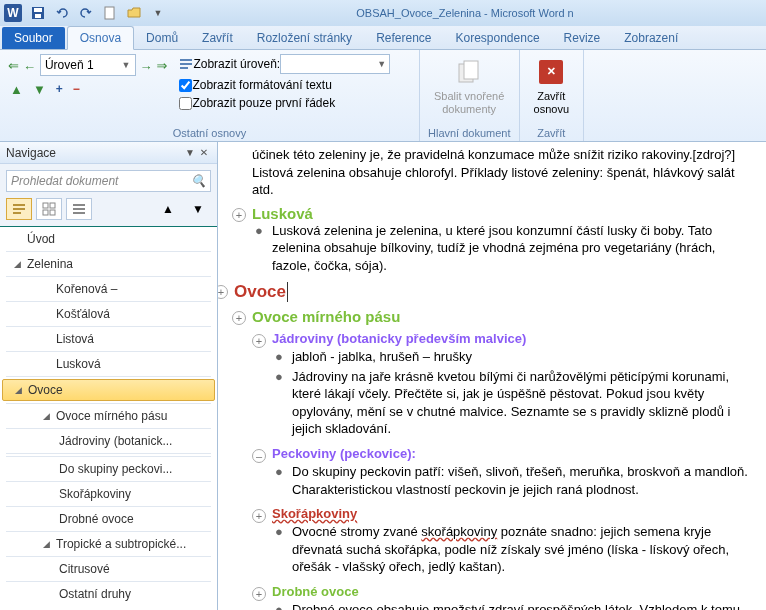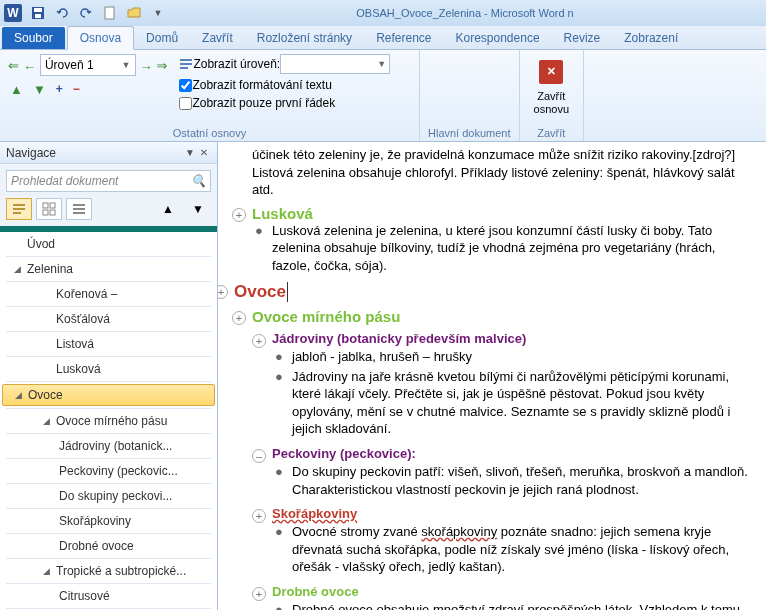--- a/index.html
+++ b/index.html
@@ -39,40 +39,40 @@
 .main { display: flex; height: 468px; }
 .nav-pane { width: 218px; border-right: 1px solid #a7bfd9; background: #eef3fa; display: flex; flex-direction: column; }
 .nav-header { height: 22px; background: linear-gradient(#f5f9fe, #dce9f8); border-bottom: 1px solid #c5d6eb; display: flex; align-items: center; padding: 0 6px; font-size: 12px; color: #333; }
 .nav-header .sp { flex: 1; }
 .nav-header .hbtn { width: 14px; height: 14px; cursor: pointer; color: #555; font-size: 10px; display: flex; align-items: center; justify-content: center; }
 .search-box { margin: 6px; height: 22px; border: 1px solid #b7c9df; background: #fff; display: flex; align-items: center; padding: 0 4px; color: #888; font-style: italic; }
 .search-box .sp { flex: 1; }
 .view-tabs { display: flex; gap: 4px; margin: 0 6px 6px 6px; }
 .view-tab { width: 26px; height: 22px; border: 1px solid #b7c9df; background: #fff; cursor: pointer; display: flex; align-items: center; justify-content: center; }
 .view-tab.active { background: #fdeec2; border-color: #d9a93d; }
-.nav-tree { flex: 1; overflow-y: auto; background: #fff; border-top: 6px solid #0f766e; padding: 2px 0; }
+.nav-tree { flex: 1; overflow-y: auto; background: #fff; border-top: 1px solid #0f766e; padding: 2px 0; }
 .tree-item { padding: 3px 4px 3px 8px; display: flex; align-items: center; gap: 2px; cursor: pointer; font-size: 12px; color: #333; white-space: nowrap; overflow: hidden; }
 .tree-item.l1 { padding-left: 14px; }
 .tree-item.l2 { padding-left: 43px; }
 .tree-item.l3 { padding-left: 46px; }
 .tree-item .tw { width: 11px; font-size: 9px; color: #666; }
 .tree-item.sel { background: linear-gradient(#ffe9a6, #ffd96f); border: 1px solid #d9a93d; border-radius: 2px; margin: 0 2px; padding-left: 12px; }
 .tree-sep { height: 1px; background: #e0e7f0; margin: 2px 6px; }
 
 .doc { flex: 1; padding: 4px 12px 14px 14px; font-family: Calibri, sans-serif; overflow: hidden; }
 .para { font-size: 13px; line-height: 1.35; margin-left: 20px; margin-bottom: 2px; }
 .h-row { display: flex; align-items: flex-start; gap: 6px; margin-top: 6px; }
 .h-row .exp { width: 14px; height: 14px; border: 1px solid #aaa; border-radius: 7px; display: flex; align-items: center; justify-content: center; font-size: 11px; color: #777; margin-top: 3px; cursor: pointer; flex-shrink: 0; }
 .h-row .exp.minus::before { content: "–"; }
 .h-row .exp.plus::before { content: "+"; }
 .bullet-dot { width: 14px; display: flex; justify-content: center; color: #666; font-size: 13px; margin-top: 1px; flex-shrink: 0; }
 .h1 { font-size: 17px; font-weight: bold; color: #c0392b; }
 .h1.caret { border-right: 1px solid #333; padding-right: 1px; }
 .h2 { font-size: 15px; font-weight: bold; color: #7bbf3a; }
-.h3 { font-size: 13px; font-weight: bold; color: #701a75; }
+.h3 { font-size: 13px; font-weight: bold; color: #8b5cf6; }
 .h3.red { color: #c0392b; text-decoration: underline wavy #c0392b; }
 .h4 { font-size: 13px; font-weight: bold; color: #7bbf3a; }
 .indent1 { margin-left: 20px; }
 .indent2 { margin-left: 40px; }
 .l-row { display: flex; align-items: flex-start; gap: 6px; }
 .svg-ico { width: 16px; height: 16px; }
 </style>
 </head>
 <body>
 
@@ -166,20 +166,30 @@
           <input type="checkbox" style="">
           <span>Zobrazit pouze první řádek</span>
         </div>
       </div>
     </div>
     <div class="ribbon-group-label">Ostatní osnovy</div>
   </div>
 
   <div class="ribbon-group">
     <div class="group-tools">
+      <div class="big-btn disabled">
+        <div class="ico">
+            <svg width="28" height="28" viewBox="0 0 28 28">
+              <rect x="4" y="6" width="14" height="18" fill="#eee" stroke="#bbb"></rect>
+              <rect x="9" y="3" width="14" height="18" fill="#fff" stroke="#bbb"></rect>
+            </svg>
+          </div>
+        <span style="white-space:pre-line">Sbalit vnořené
+dokumenty</span>
+      </div>
     </div>
     <div class="ribbon-group-label">Hlavní dokument</div>
   </div>
 
   <div class="ribbon-group">
     <div class="group-tools">
       <div class="big-btn">
         <div class="ico">
             <div class="close-ico">✕</div>
           </div>
@@ -270,24 +280,20 @@
       <div class="tree-item l2">
           <span class="tw">◢</span>
           <span>Ovoce mírného pásu</span>
         </div>
       <div class="tree-sep"></div>
       <div class="tree-item l3">
           <span class="tw"></span>
           <span>Jádroviny (botanick...</span>
         </div>
       <div class="tree-sep"></div>
-      <div class="tree-item l3">
-          <span class="tw"></span>
-          <span>Peckoviny (peckovic...</span>
-        </div>
       <div class="tree-sep"></div>
       <div class="tree-item l3">
           <span class="tw"></span>
           <span>Do skupiny peckovi...</span>
         </div>
       <div class="tree-sep"></div>
       <div class="tree-item l3">
           <span class="tw"></span>
           <span>Skořápkoviny</span>
         </div>

